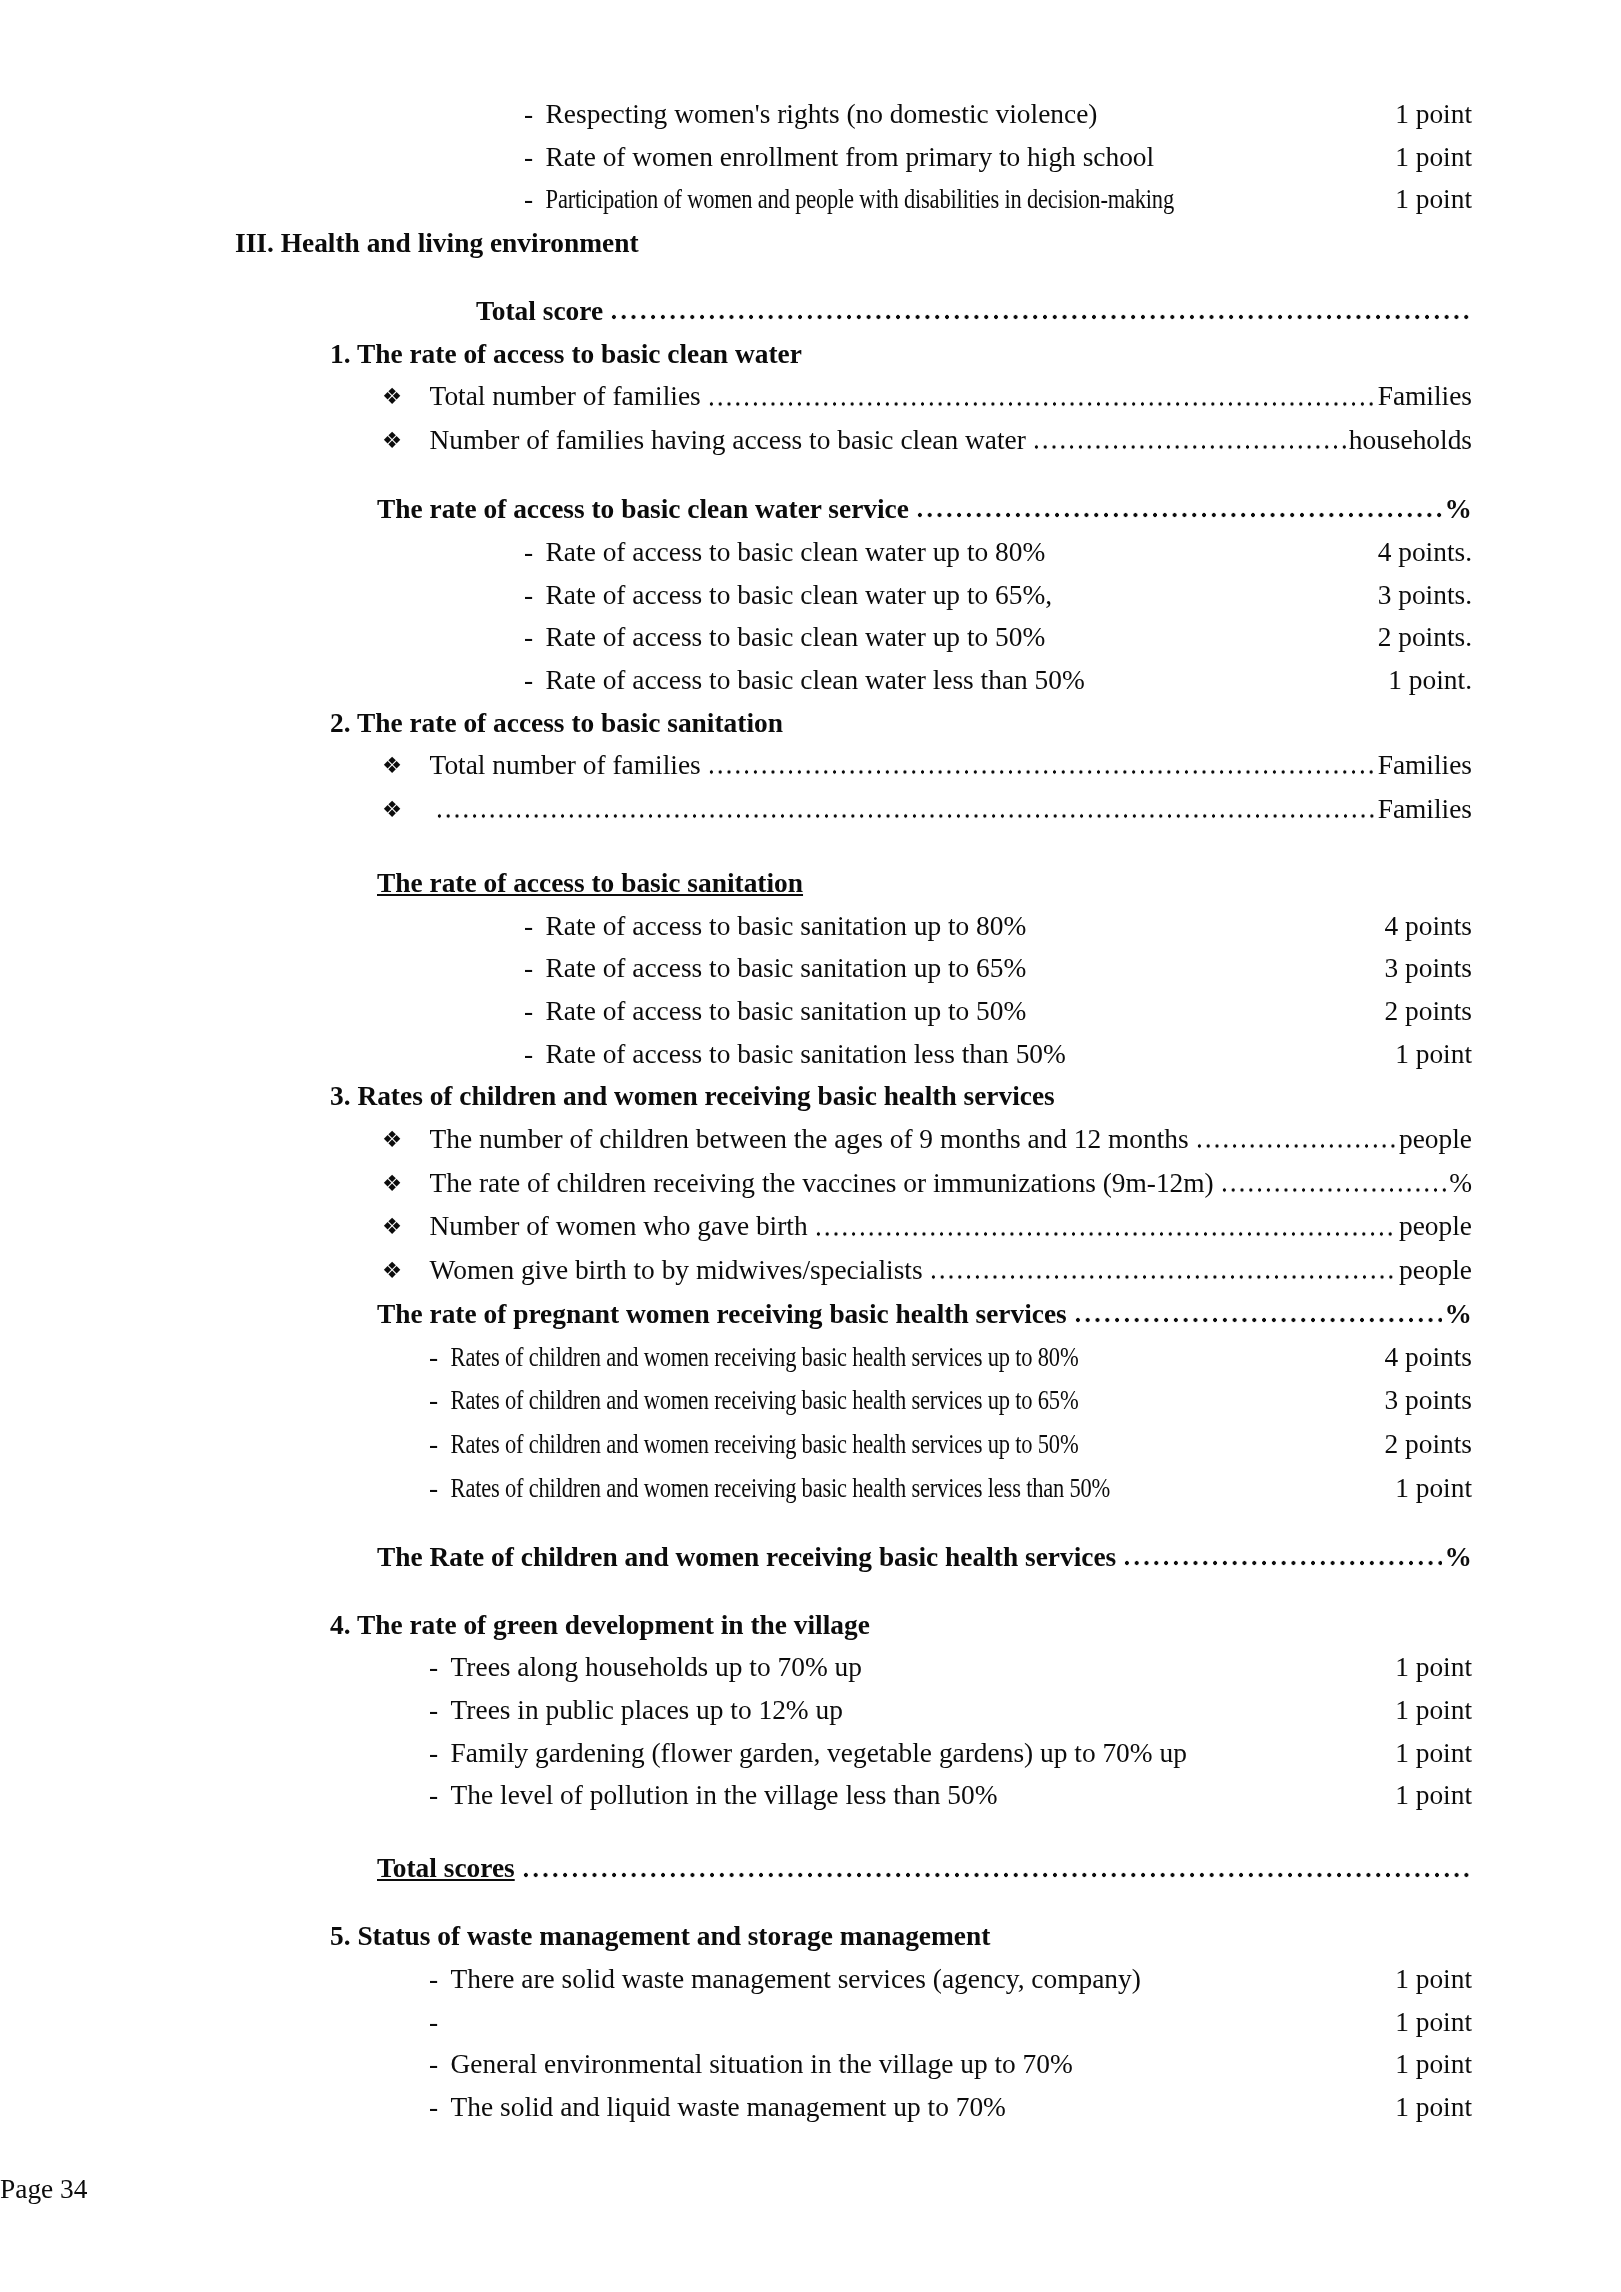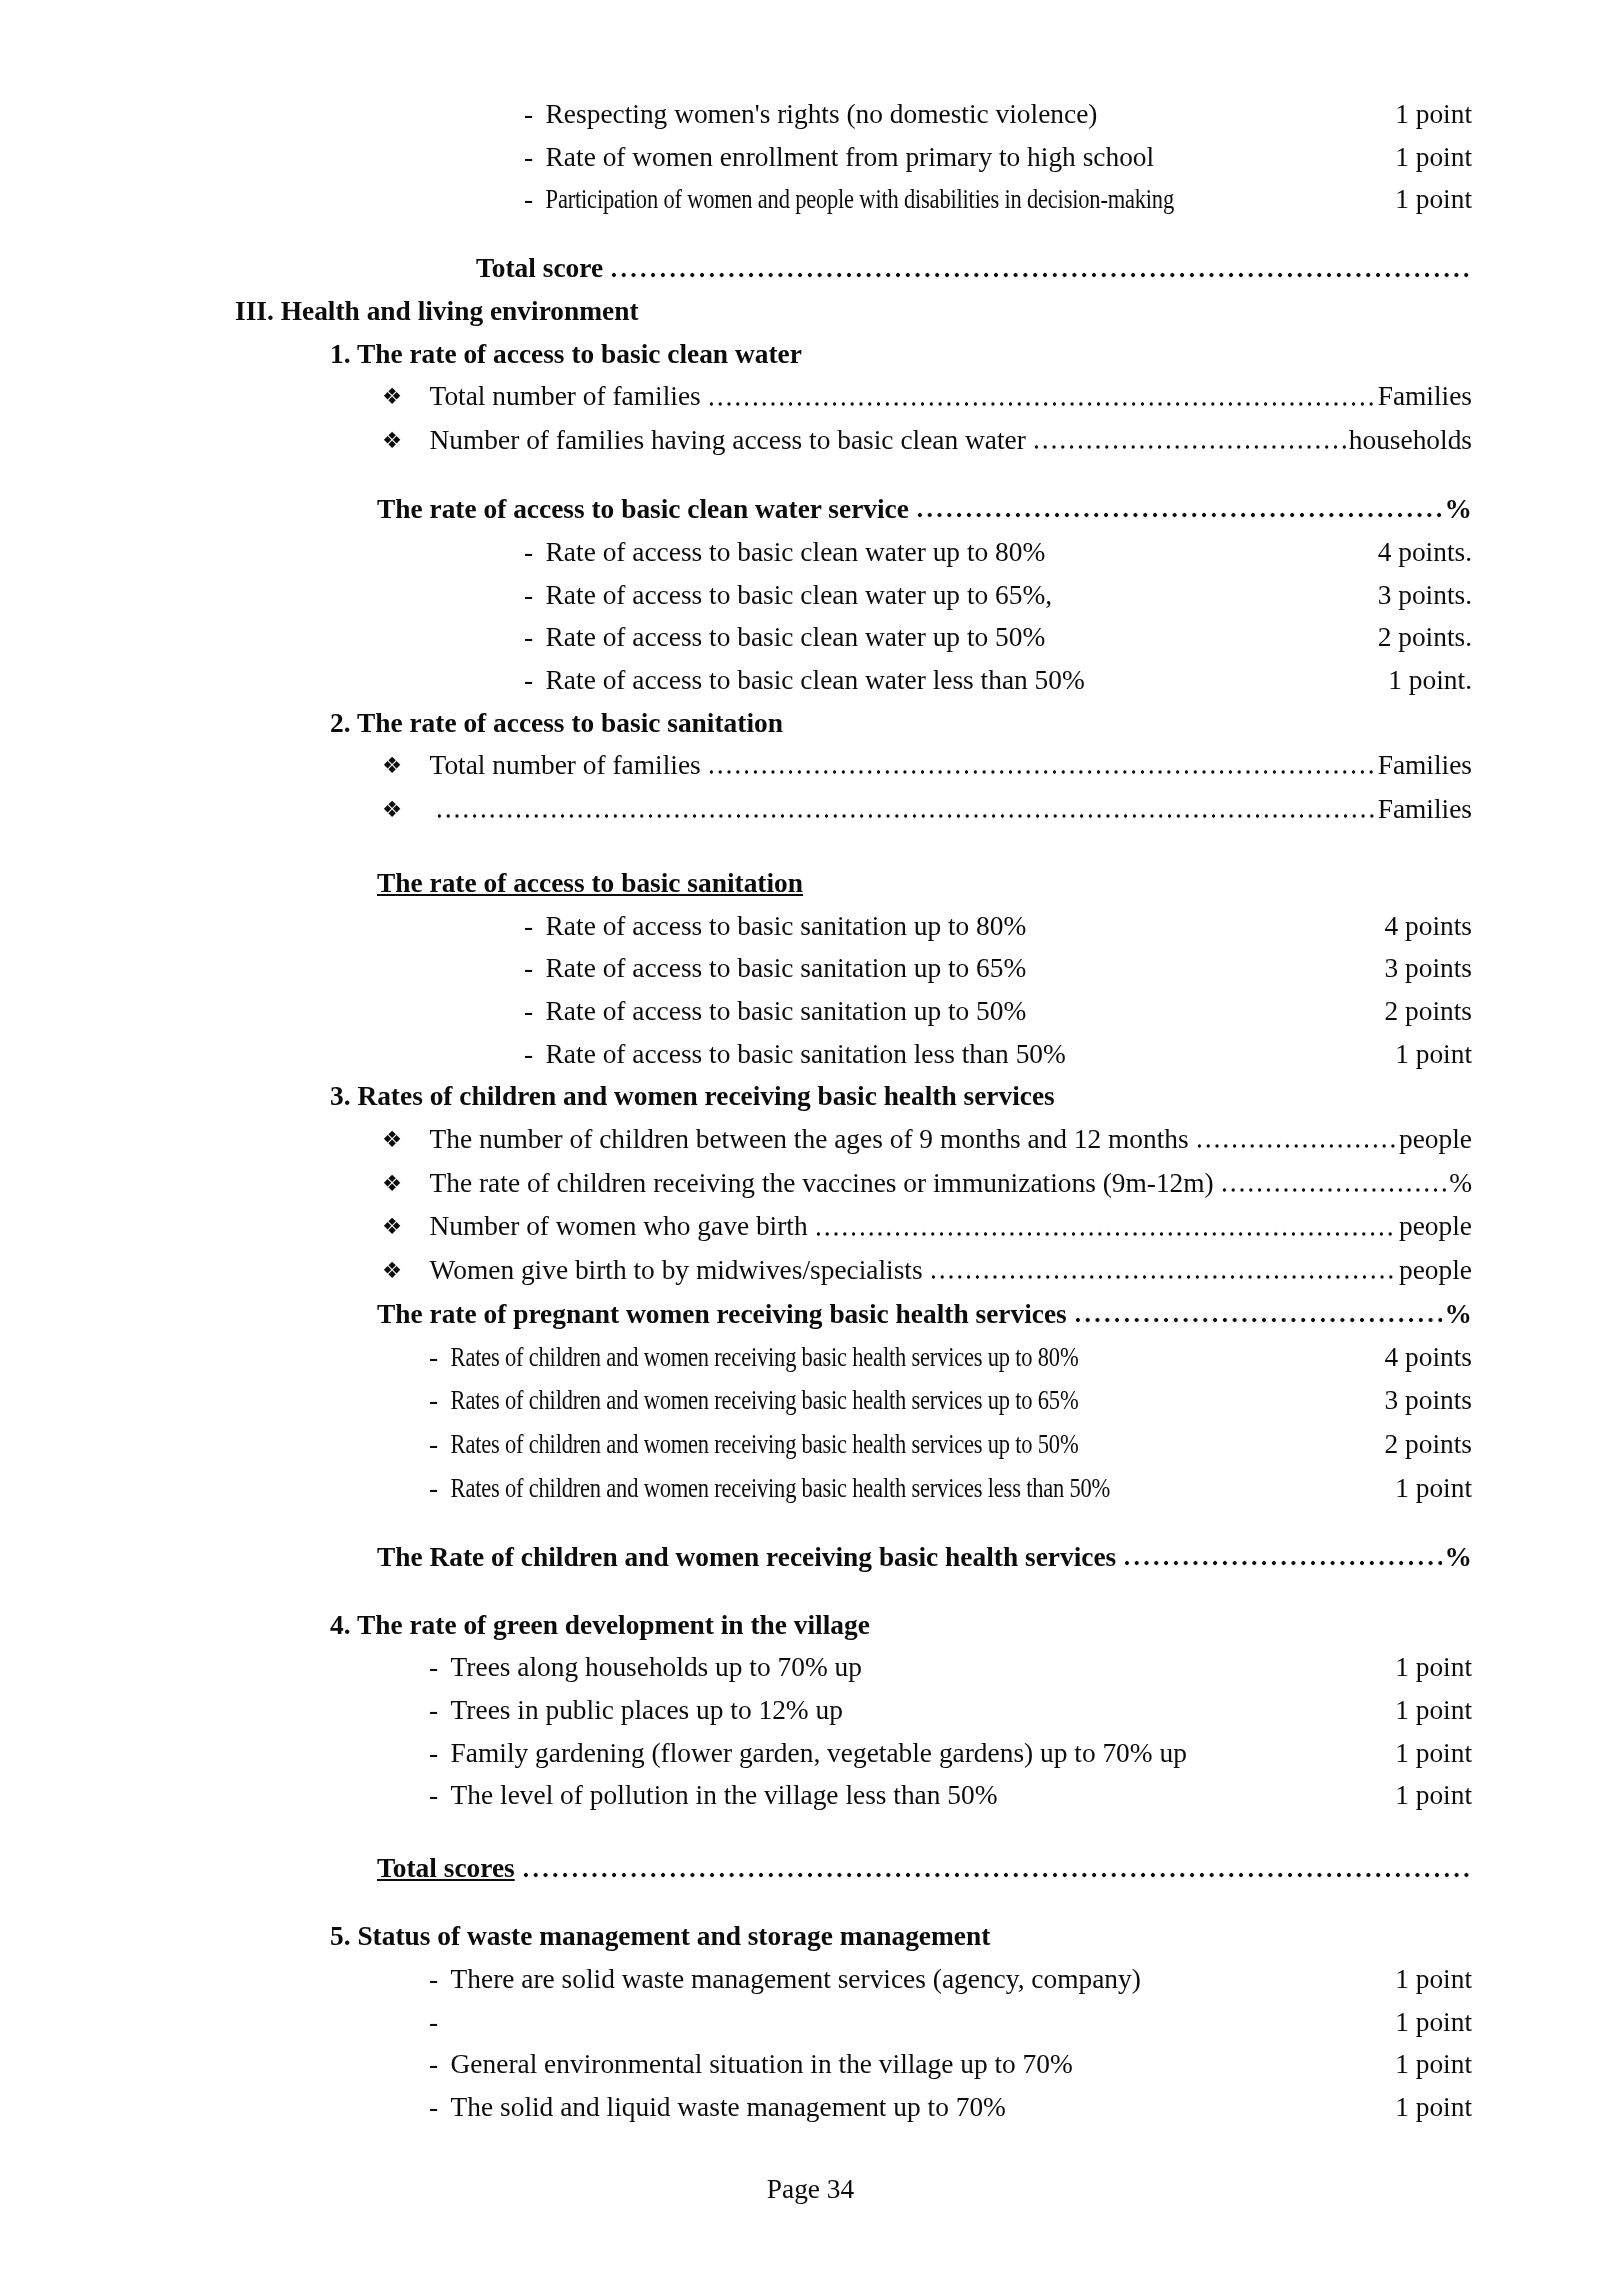--- a/index.html
+++ b/index.html
@@ -46,21 +46,21 @@
   }
   .suffix{white-space:nowrap;}
   
   .condensed{
     display:inline-block;font-size:22.5px;
     transform:scaleY(1.22);transform-origin:0 76%;
     white-space:nowrap;letter-spacing:-0.2px;
   }
   .footer{
     position:absolute;left:0;width:100%;top:2174px;
-    text-align:center;font-size:27.4px;
+    font-size:27.4px;
   }
 </style>
 </head>
 <body>
 
 <div class="page">
   <div class="content">
       <div class="line ind-dash-a">
         <span class="dash">-</span>
         <span class="lbl">Respecting women's rights (no domestic violence)</span>
@@ -69,27 +69,27 @@
       <div class="line ind-dash-a">
         <span class="dash">-</span>
         <span class="lbl">Rate of women enrollment from primary to high school</span>
         <span class="pts">1 point</span>
       </div>
       <div class="line ind-dash-a">
         <span class="dash">-</span>
         <span class="lbl condensed">Participation of women and people with disabilities in decision-making</span>
         <span class="pts">1 point</span>
       </div>
+      <div class="line ind-h1 bold">
+        <span class="lbl">III. Health and living environment</span>
+      </div>
       <div class="line ind-ts mt-1 bold">
         <span class="lbl">Total score</span>
         <span class="dots"></span>
         <span class="suffix"></span>
-      </div>
-      <div class="line ind-h1 bold">
-        <span class="lbl">III. Health and living environment</span>
       </div>
       <div class="line ind-h2 bold">
         <span class="lbl">1. The rate of access to basic clean water</span>
       </div>
       <div class="line ind-bullet">
         <span class="diamond">❖</span>
         <span class="lbl">Total number of families</span>
         <span class="dots"></span>
         <span class="suffix">Families</span>
       </div>

